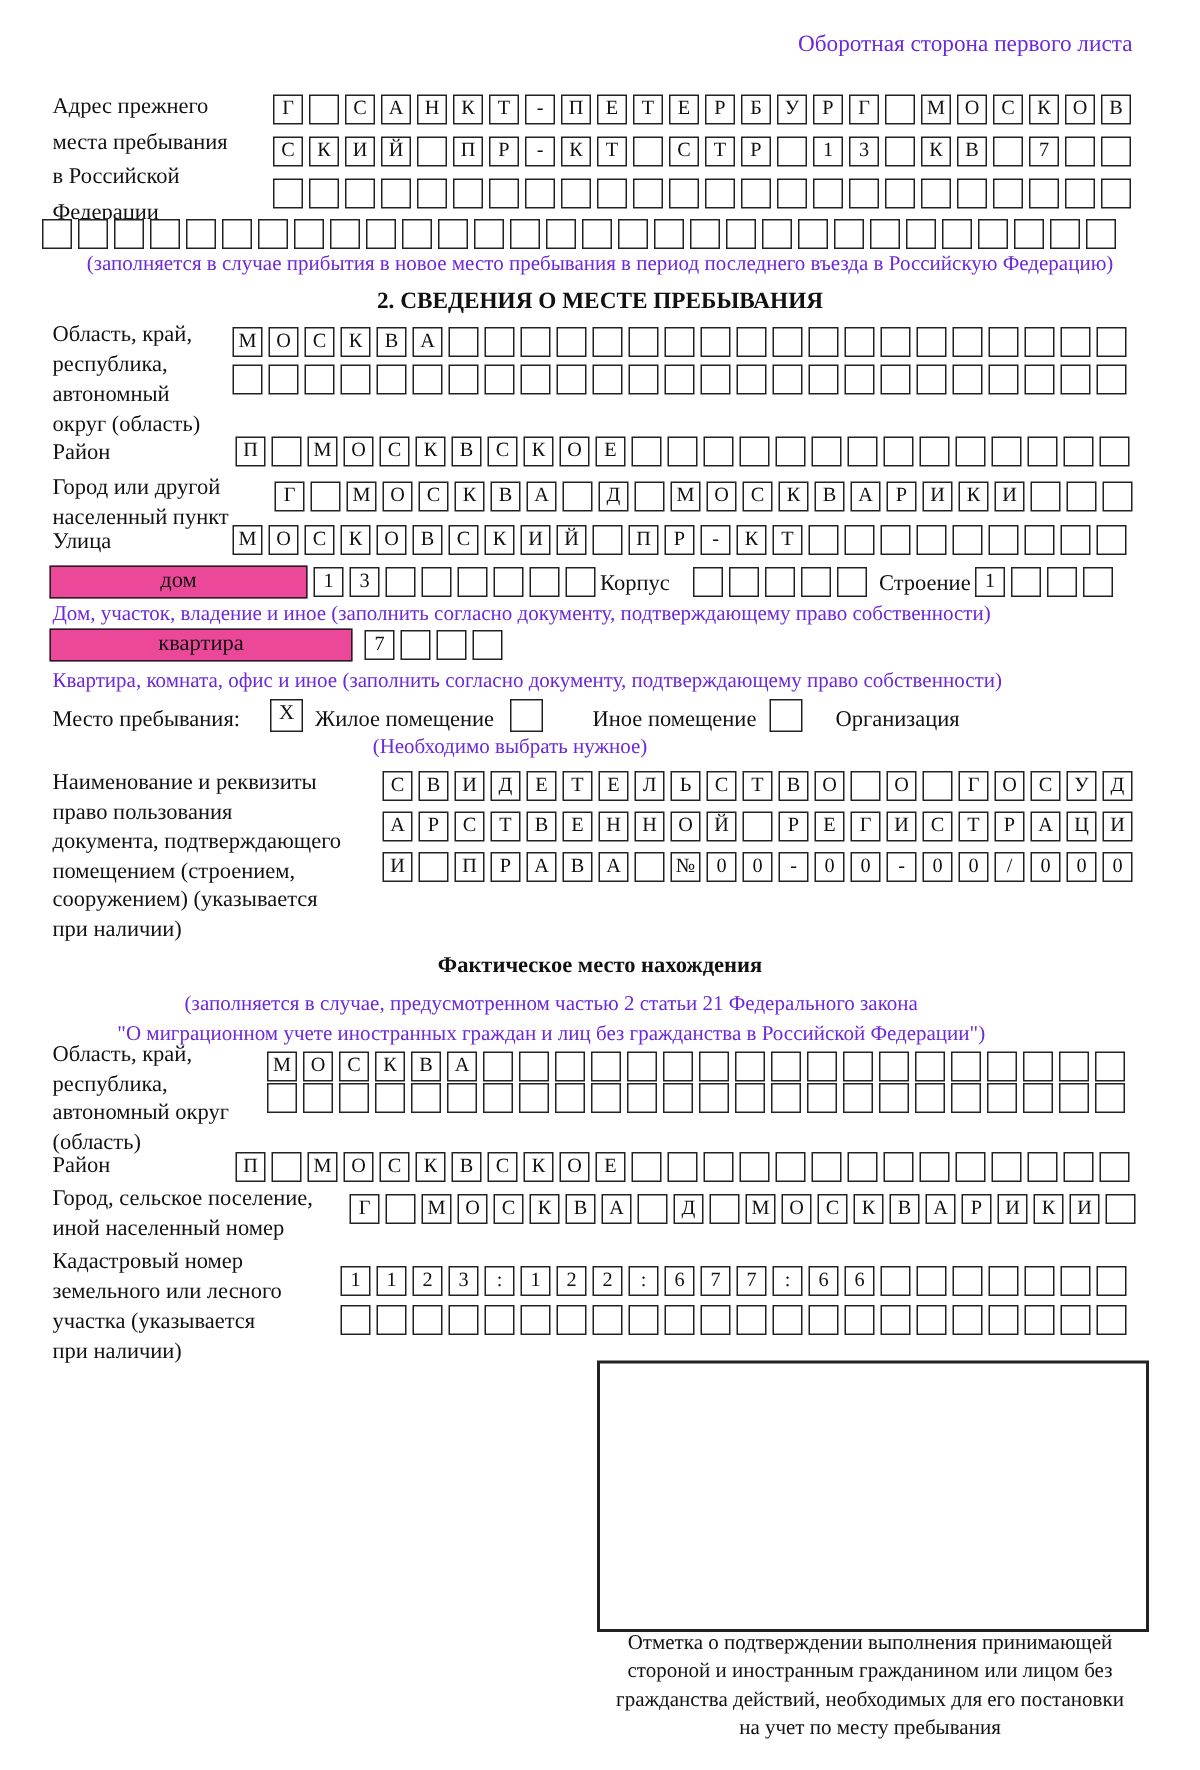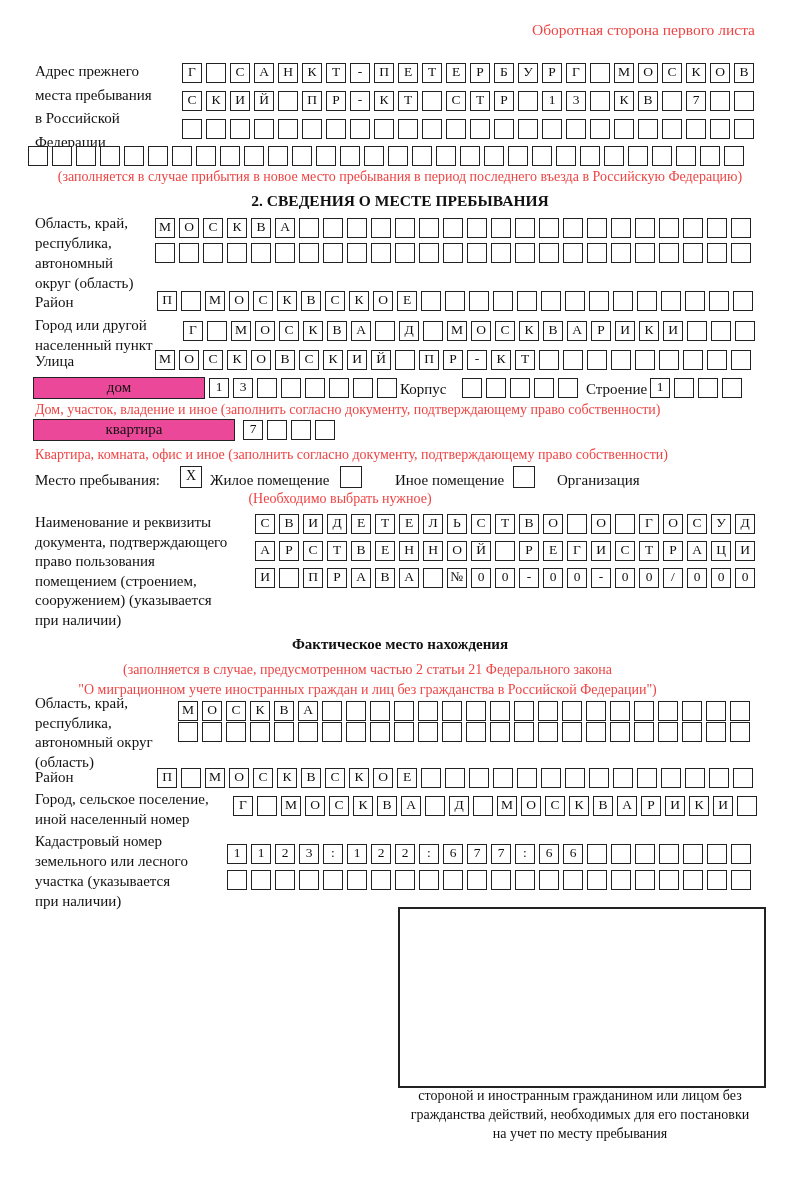--- a/index.html
+++ b/index.html
@@ -4,21 +4,21 @@
 <style>
   html,body{margin:0;padding:0;background:#fff;}
   .page{
     position:relative;width:800px;height:1180px;background:#fff;color:#111;
     font-family:"Liberation Serif","DejaVu Serif",serif;overflow:hidden;
   }
   .abs{position:absolute;}
   .lbl{font-size:15px;line-height:20px;color:#111;}
   .lbl.lh23 div{line-height:23.5px;}
   .lbl.lh19 div{line-height:19.5px;}
-  .cap{font-size:14px;color:#ef4444;}
+  .cap{font-size:14px;color:#6d28d9;}
   .center{text-align:center;}
   .right{text-align:right;}
   .title{font-size:15.5px;font-weight:bold;}
   .cellrow{position:absolute;display:flex;column-gap:4px;}
   .cell{
     flex:none;width:20px;height:20px;border:1.5px solid #222;box-sizing:border-box;
     font-size:13.5px;line-height:16px;text-align:center;background:#fff;
   }
   .wbox{
     position:absolute;height:22px;border:1.5px solid #222;box-sizing:border-box;
@@ -74,22 +74,22 @@
   <div class="cb" style="left:180px;top:466px;">X</div>
   <div class="abs lbl" style="left:210px;top:470px;">Жилое помещение</div>
   <div class="cb" style="left:340px;top:466px;"></div>
   <div class="abs lbl" style="left:395px;top:470px;">Иное помещение</div>
   <div class="cb" style="left:513px;top:466px;"></div>
   <div class="abs lbl" style="left:557px;top:470px;">Организация</div>
   <div class="abs cap center" style="left:130px;top:491px;width:420px;">(Необходимо выбрать нужное)</div>
 
   <div class="abs lbl lh19" style="left:35px;top:513px;width:215px;">
     <div>Наименование и реквизиты</div>
+    <div>право пользования</div>
     <div>документа, подтверждающего</div>
-    <div>право пользования</div>
     <div>помещением (строением,</div>
     <div>сооружением) (указывается</div>
     <div>при наличии)</div>
   </div>
 
   <div class="abs title center" style="left:0;top:636px;width:800px;font-size:15px;">Фактическое место нахождения</div>
   <div class="abs cap center" style="left:0;top:662px;width:735px;">(заполняется в случае, предусмотренном частью 2 статьи 21 Федерального закона</div>
   <div class="abs cap center" style="left:0;top:682px;width:735px;">"О миграционном учете иностранных граждан и лиц без гражданства в Российской Федерации")</div>
 
   <div class="abs lbl lh19" style="left:35px;top:694px;width:150px;">
@@ -105,20 +105,21 @@
   </div>
   <div class="abs lbl" style="left:35px;top:831px;width:180px;">
     <div>Кадастровый номер</div>
     <div>земельного или лесного</div>
     <div>участка (указывается</div>
     <div>при наличии)</div>
   </div>
 
   <div class="bigbox"></div>
   <div class="stampcap">
+    <div>Отметка о подтверждении выполнения принимающей</div>
     <div>стороной и иностранным гражданином или лицом без</div>
     <div>гражданства действий, необходимых для его постановки</div>
     <div>на учет по месту пребывания</div>
   </div>
 
   <div id="grid-host">
       <div class="cellrow" style="left: 182px; top: 63px;">
         <div class="cell">Г</div>
         <div class="cell"></div>
         <div class="cell">С</div>

